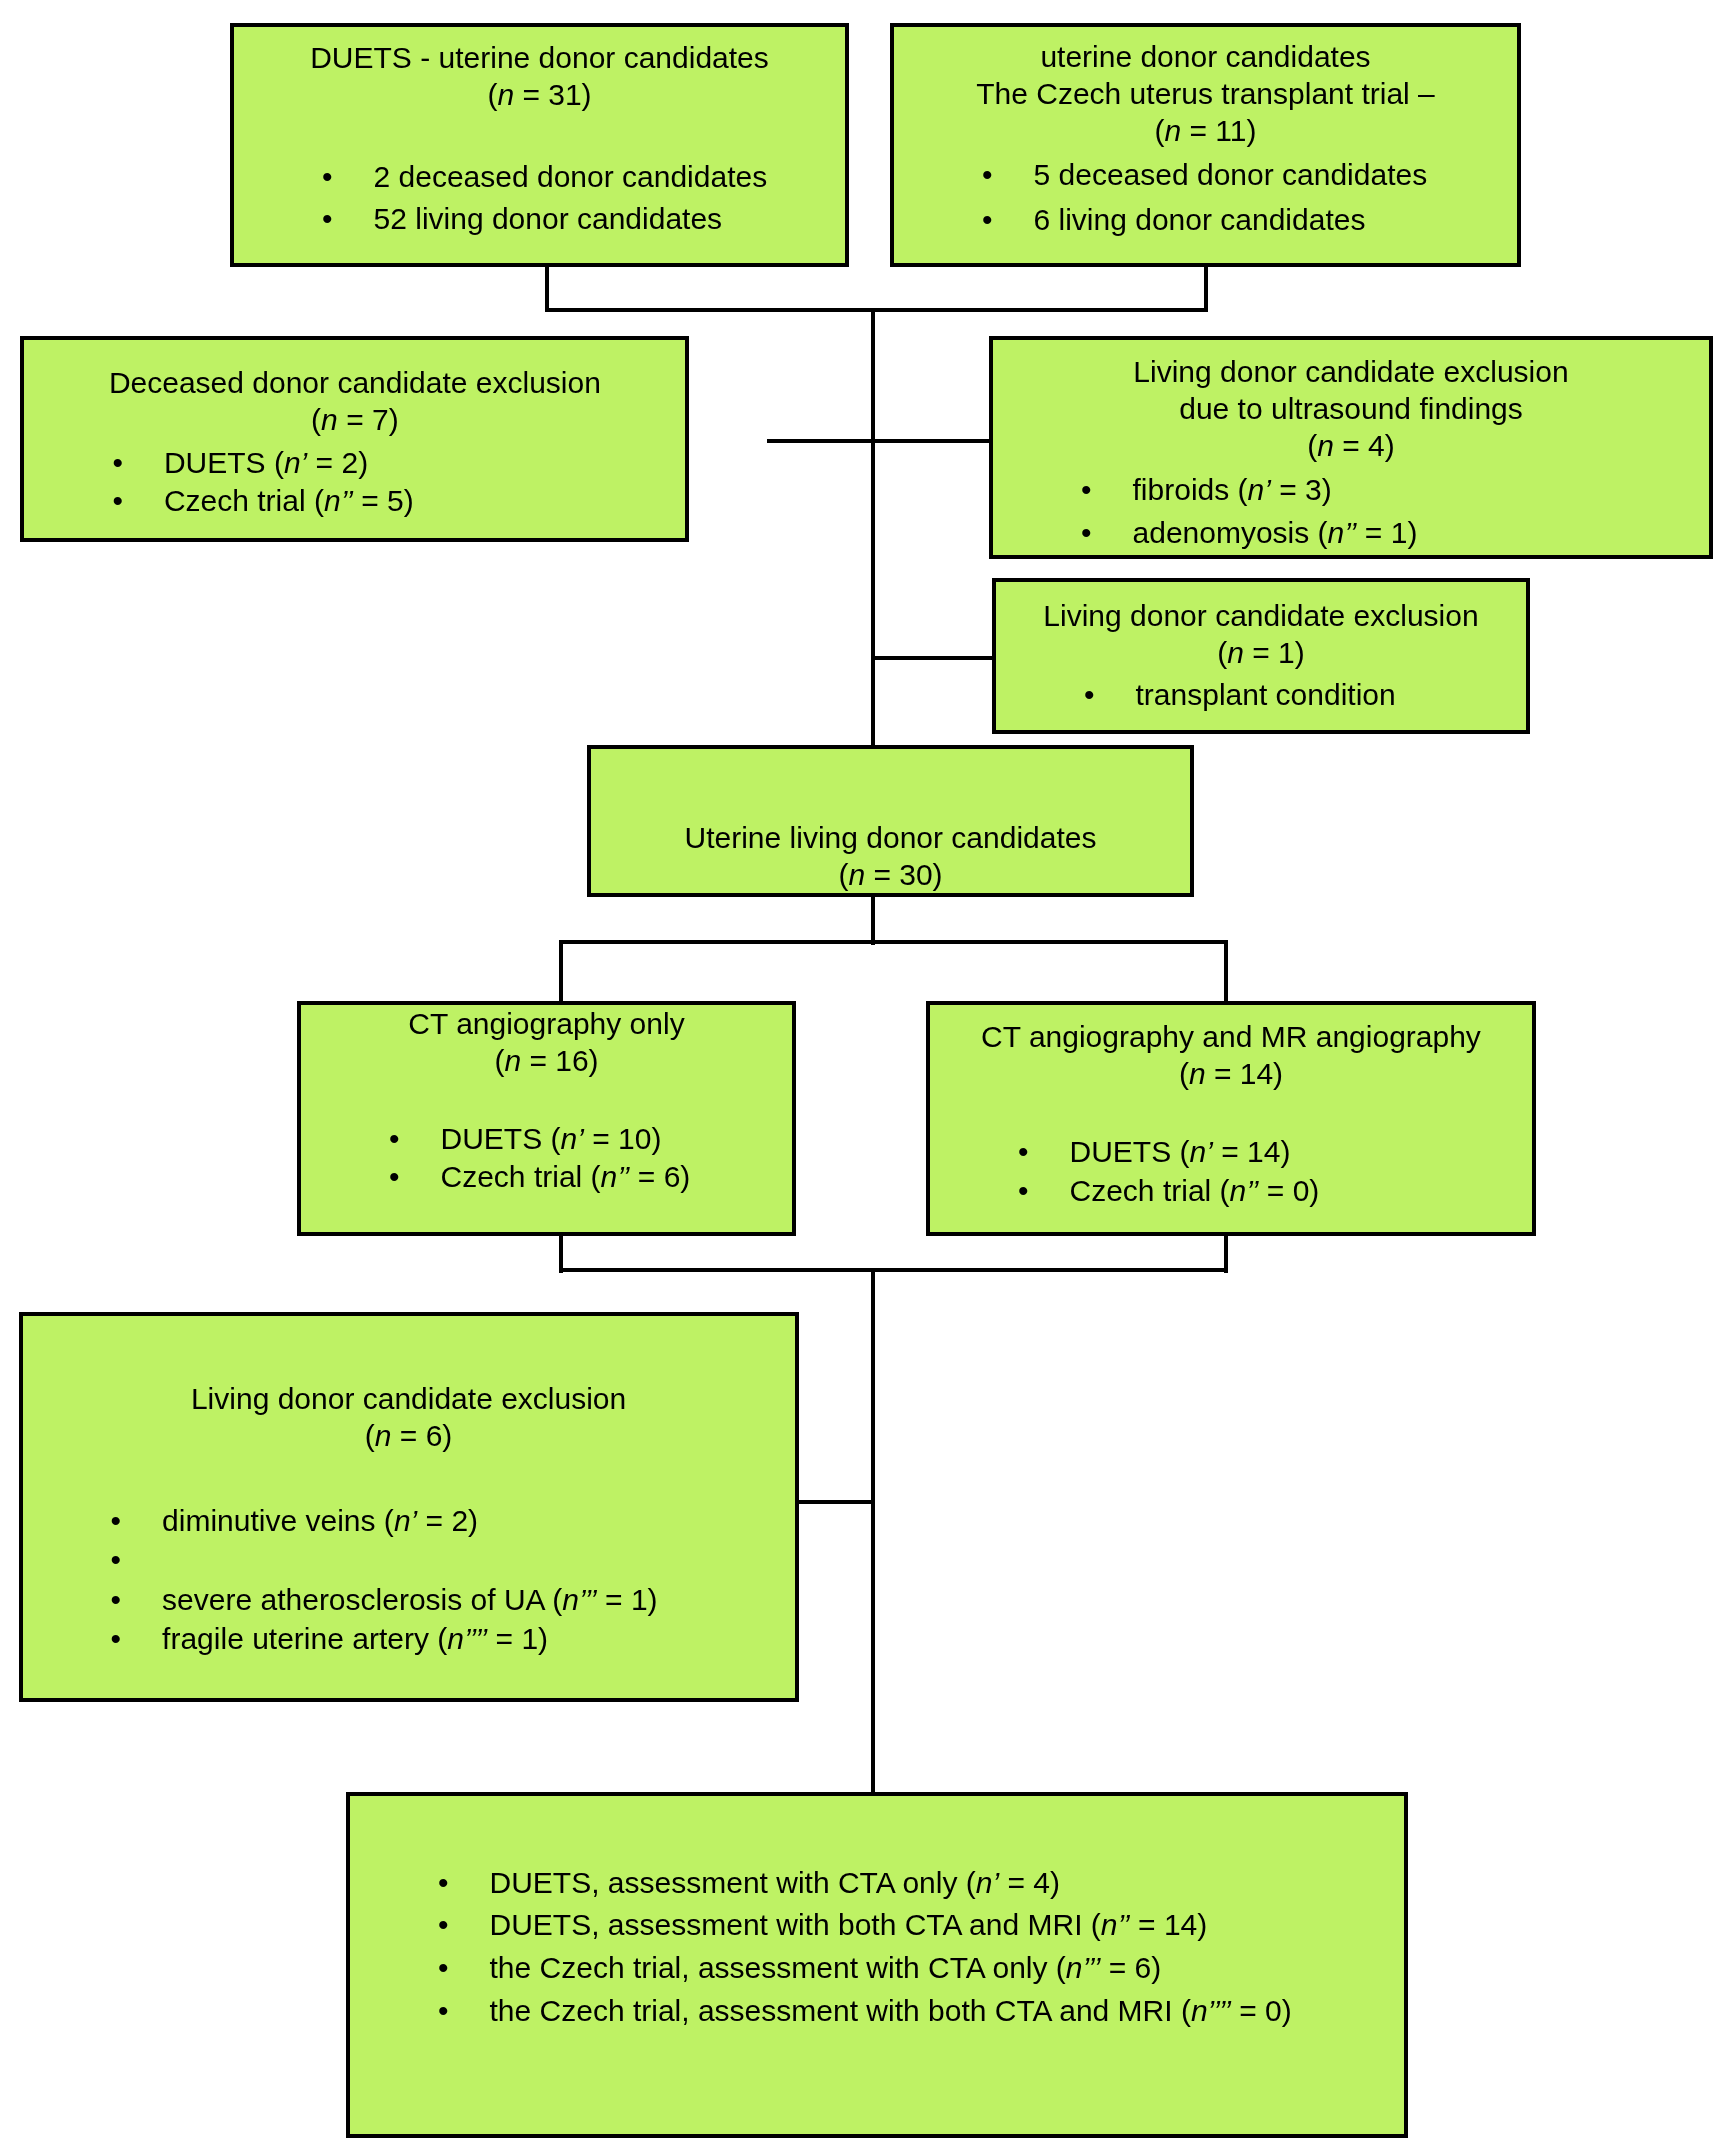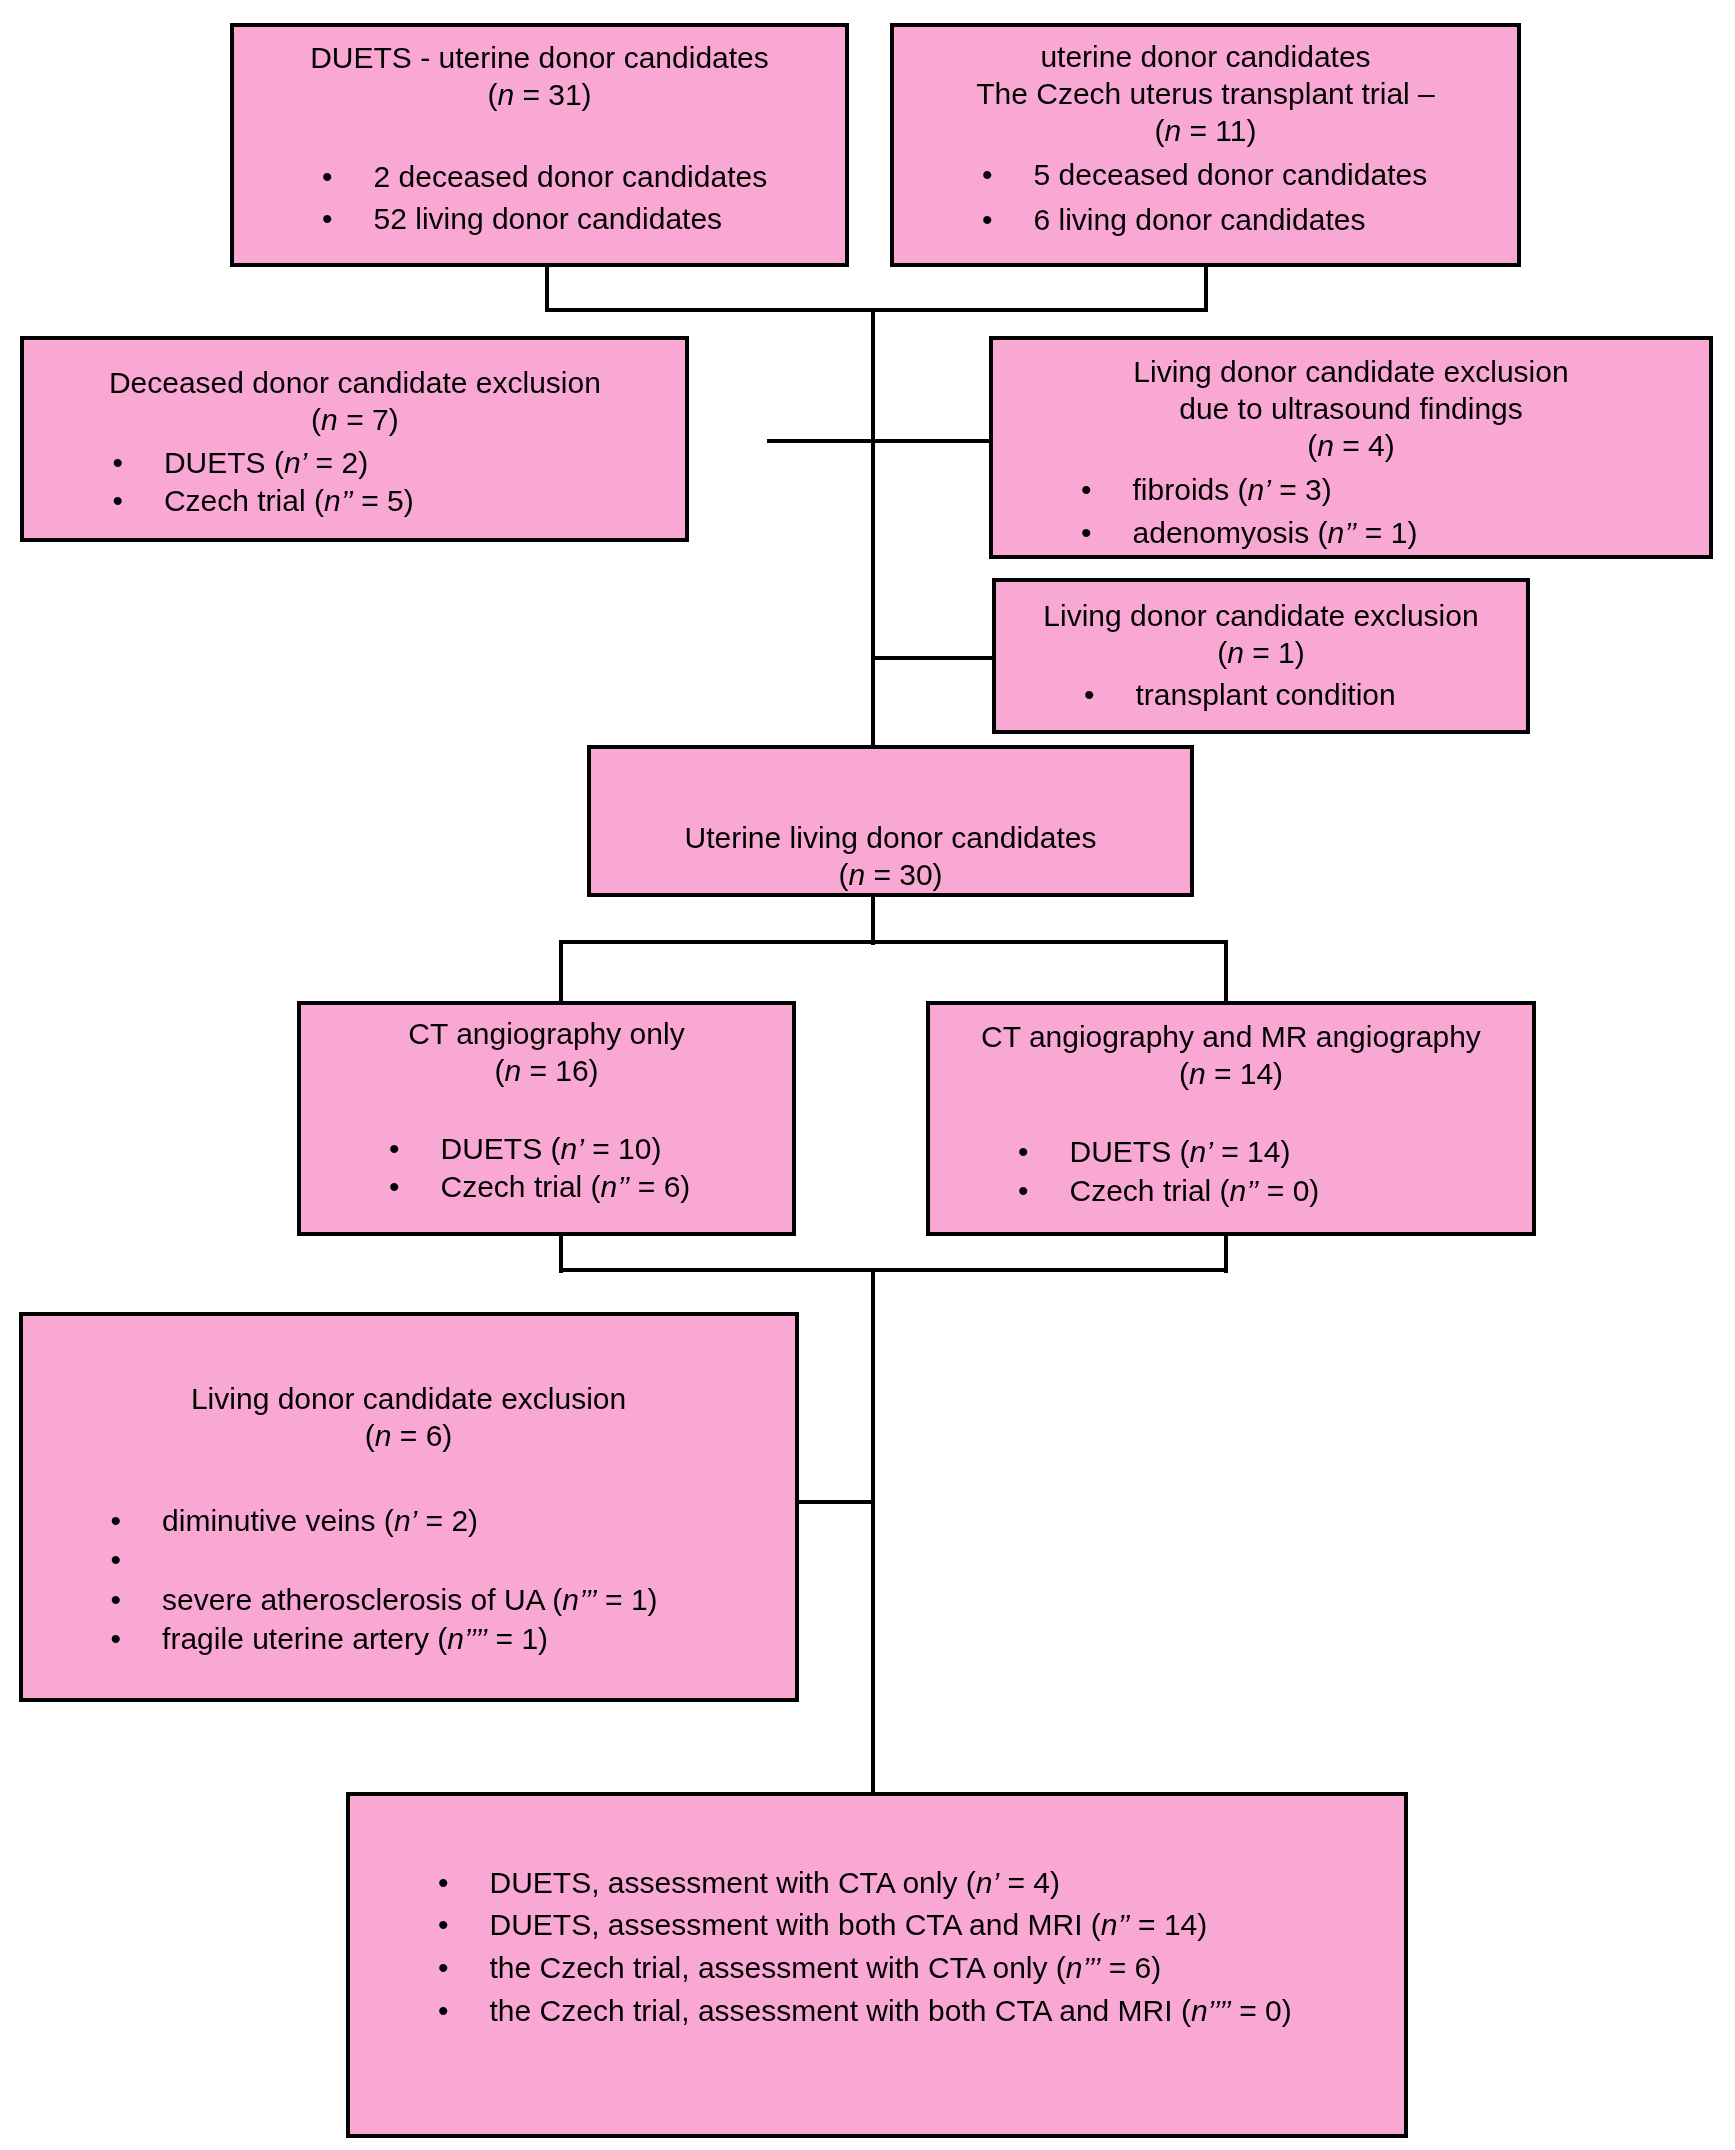--- a/index.html
+++ b/index.html
@@ -10,21 +10,21 @@
     background: #ffffff;
     font-family: "Liberation Sans", sans-serif;
     font-size: 30px;
     line-height: 37px;
     color: #000000;
     overflow: hidden;
   }
   .box {
     position: absolute;
     box-sizing: border-box;
-    background: #f9a8d4;
+    background: #bef264;
     border: 4.7px solid #000000;
   }
   .title { text-align: center; white-space: nowrap; }
   .bullets { display: flex; flex-direction: column; padding-left: 88px; }
   .bullet { display: flex; white-space: nowrap; }
   .dot { flex: 0 0 auto; margin-right: 41px; }
   .hline, .vline { position: absolute; background: #000000; }
   .var { font-style: italic; }
   .vcenter { display: flex; flex-direction: column; justify-content: flex-end; }
 </style>
@@ -132,21 +132,21 @@
     </div>
   </div>
 
   <div class="box vcenter" style="left:587px;top:745px;width:607px;height:152px;">
     <div class="title">
       <div>Uterine living donor candidates</div>
       <div>(<span class="var">n</span> = 30)</div>
     </div>
   </div>
 
-  <div class="box" style="left:297px;top:1001px;width:499px;height:235px;padding-top:10px;">
+  <div class="box" style="left:297px;top:1001px;width:499px;height:235px;padding-top:0;">
     <div class="title">
       <div>CT angiography only</div>
       <div>(<span class="var">n</span> = 16)</div>
     </div>
     <div class="bullets" style="margin-top:41px;gap:1.2px;">
       <div class="bullet">
           <span class="dot">•</span>
           <span>DUETS (<span class="var">n’</span> = 10)</span>
         </div>
       <div class="bullet">

